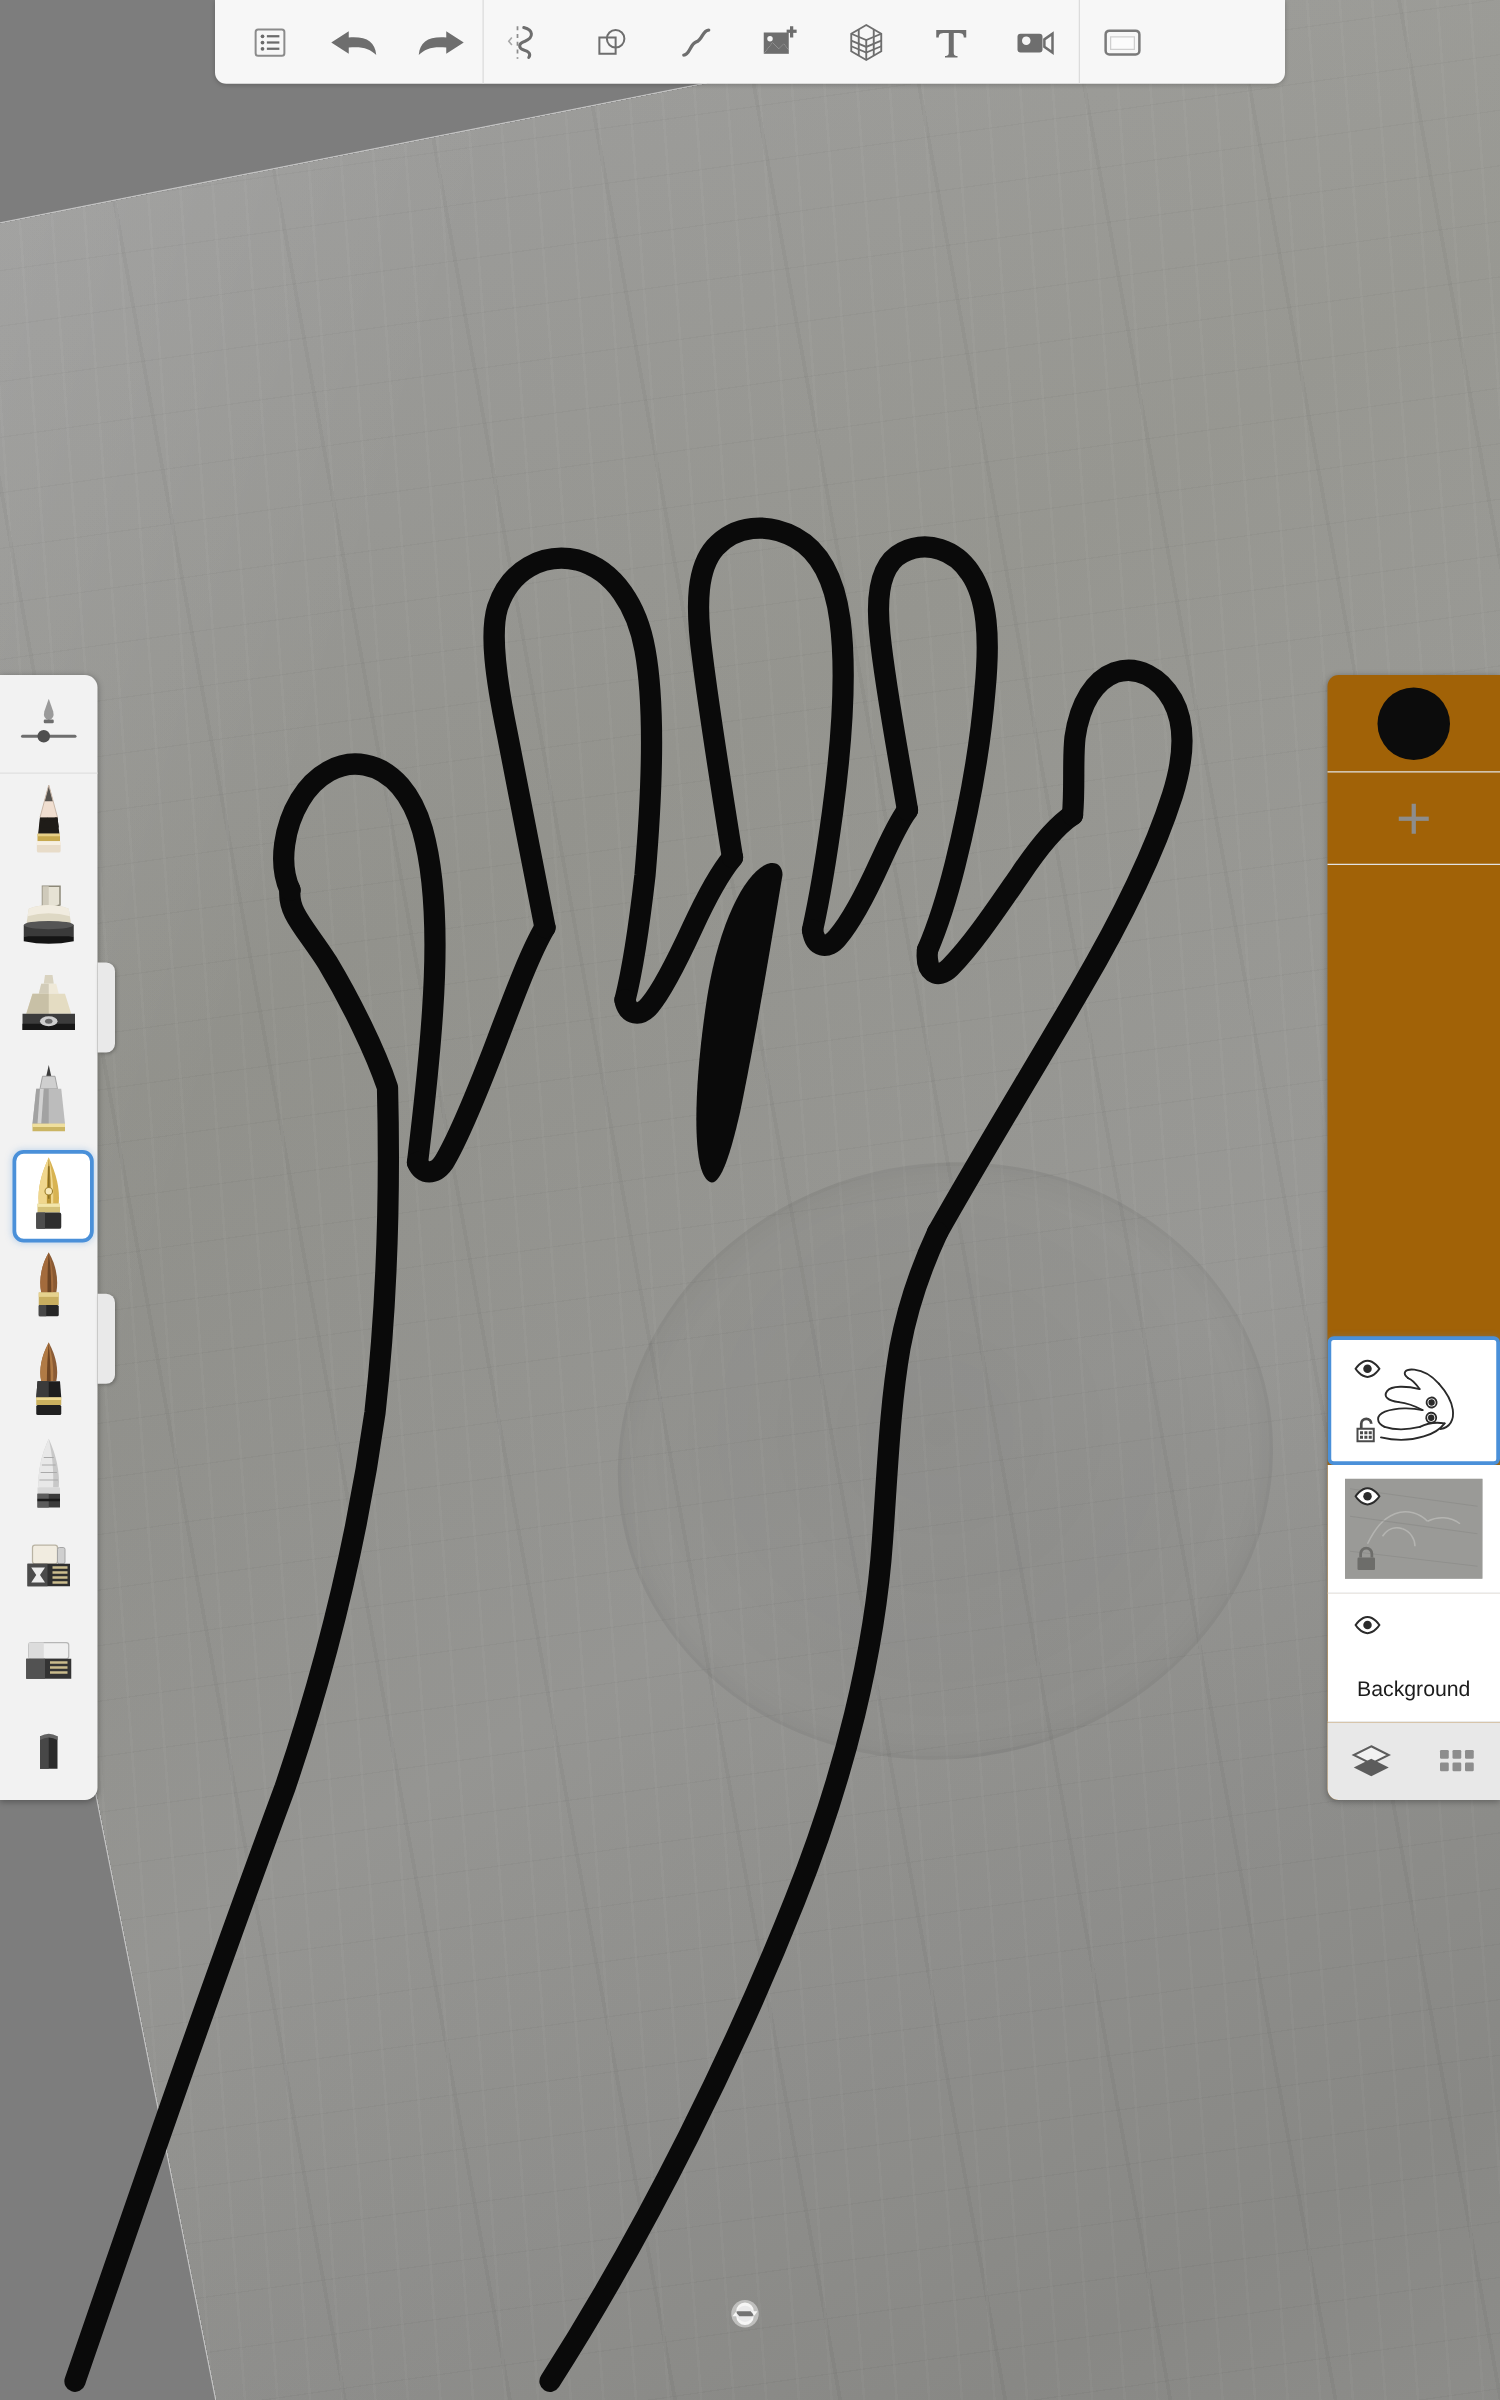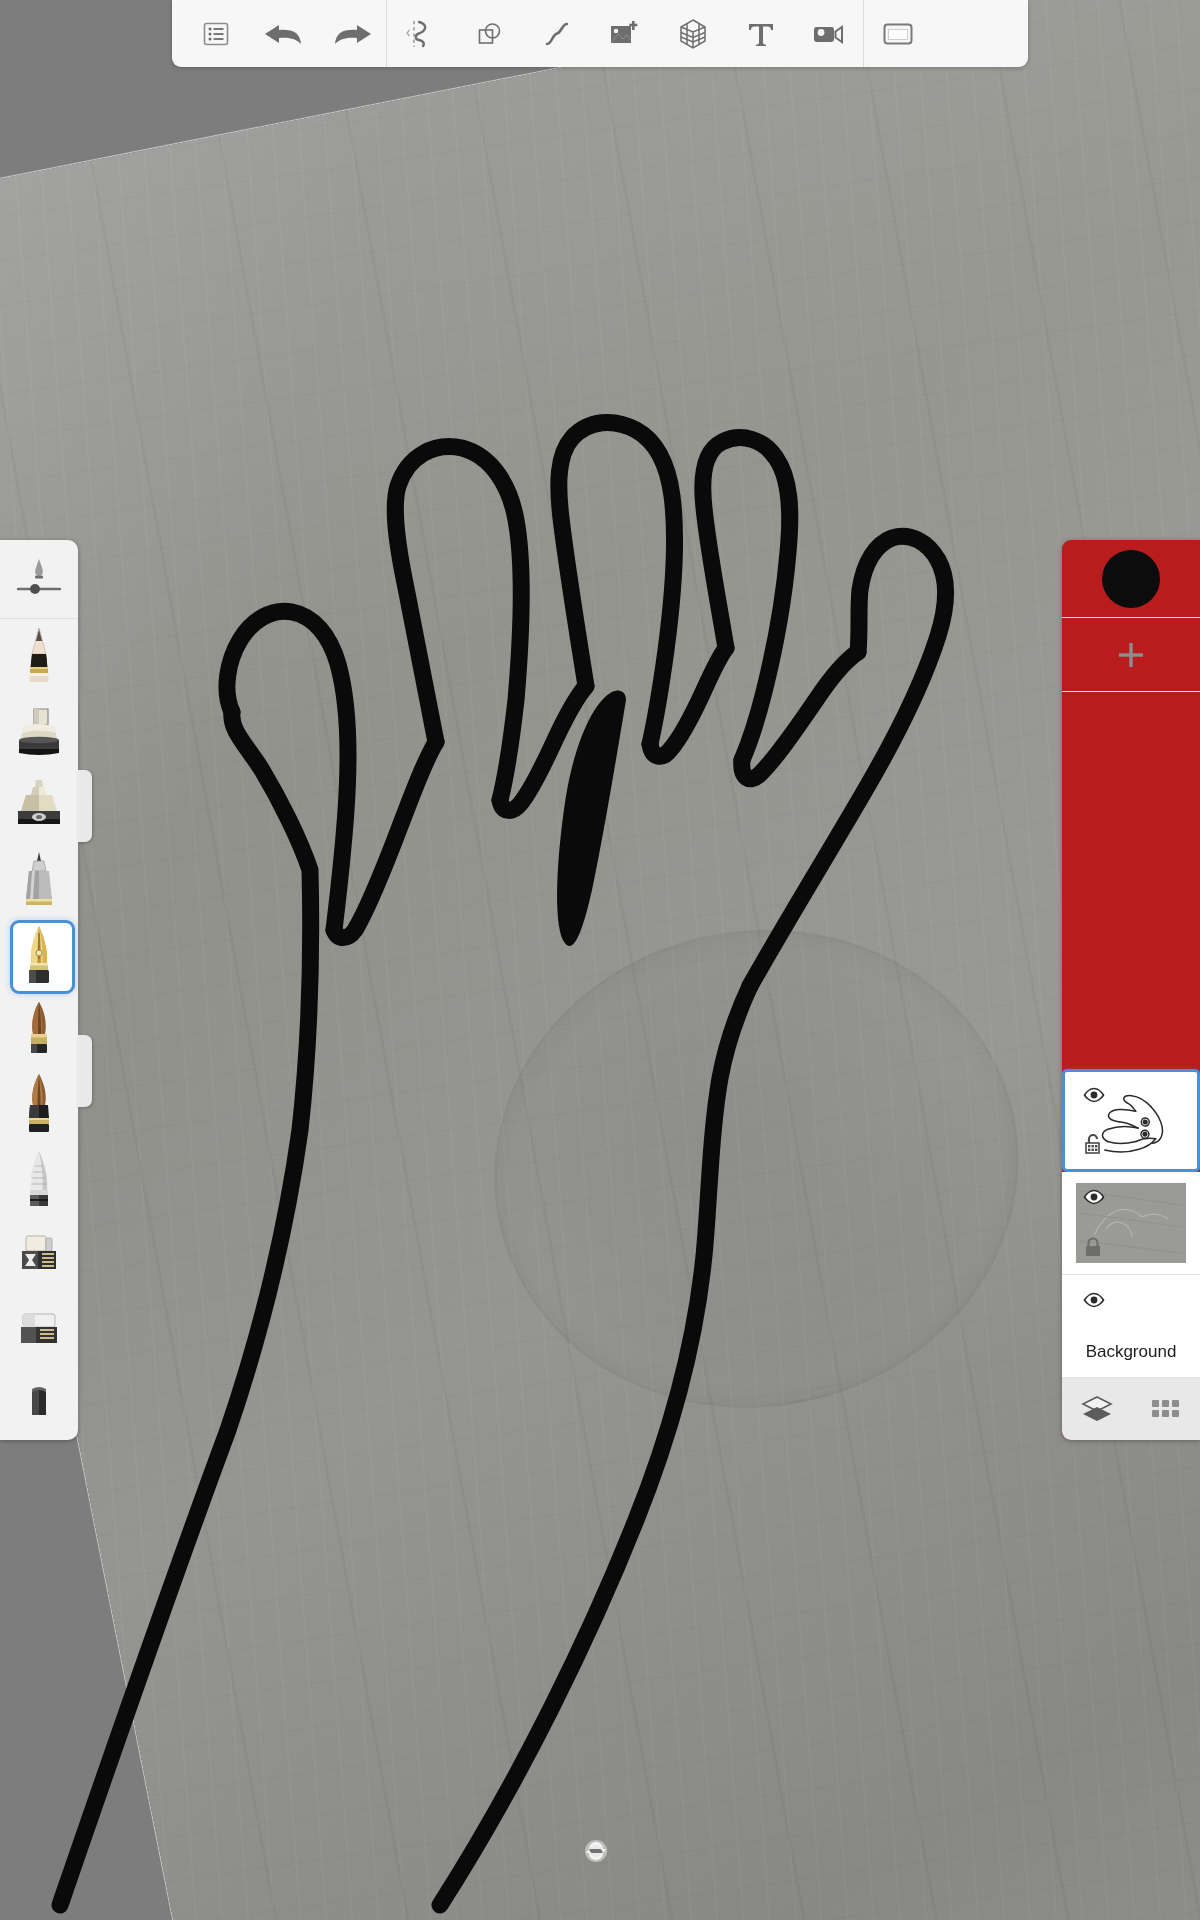--- a/index.html
+++ b/index.html
@@ -107,21 +107,21 @@
     box-shadow:1px 1px 3px rgba(0,0,0,.25);
     cursor:pointer;
   }
   #drawer-tab-top{ top:230px; }
   #drawer-tab-bottom{ top:495px; }
 
   
   #layers-panel{
     position:absolute; left:1062px; top:540px;
     width:138px; height:900px;
-    background:#b91c1c;
+    background:#a16207;
     border-top-left-radius:9px; border-bottom-left-radius:9px;
     box-shadow:0 1px 5px rgba(0,0,0,.3);
     z-index:25;
     display:flex; flex-direction:column;
   }
   #color-swatch-row{
     height:78px; display:flex; align-items:center; justify-content:center;
     border-bottom:1px solid #e2e2e2;
   }
   #color-swatch{

